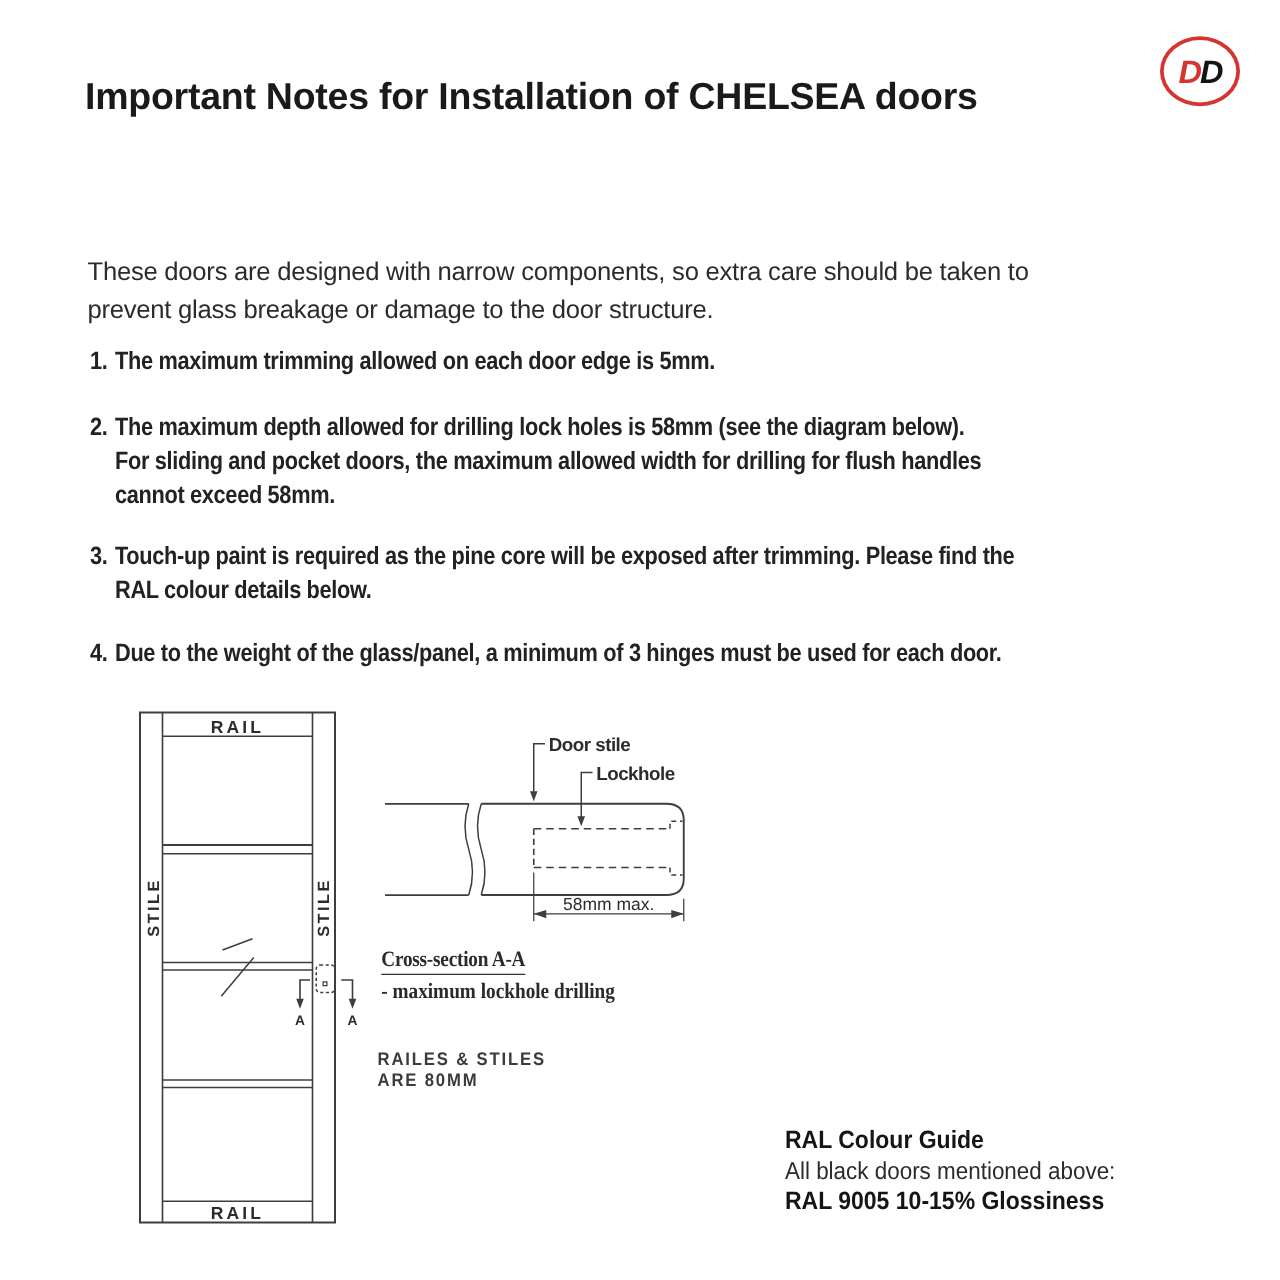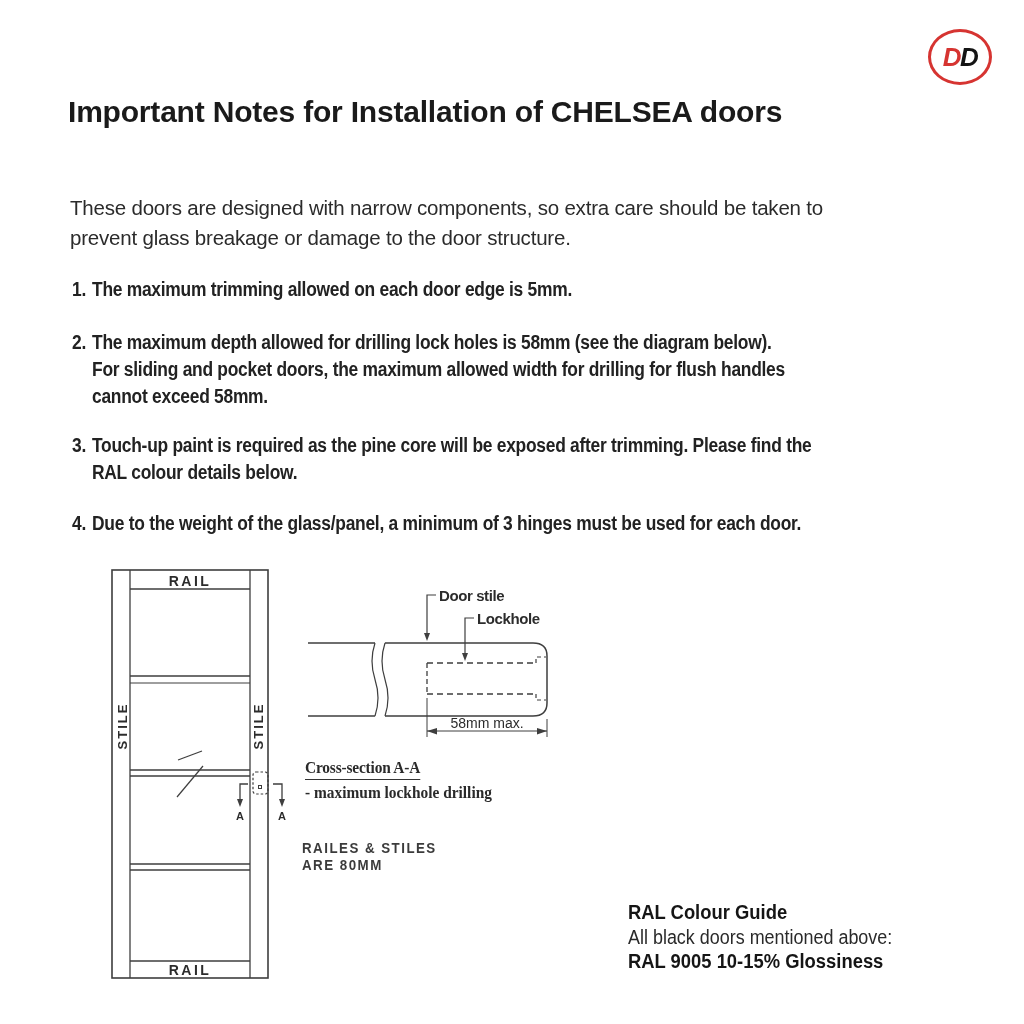--- a/index.html
+++ b/index.html
@@ -1,27 +1,27 @@
 <!DOCTYPE html>
 <html><head>
 <meta charset="utf-8">
 <style>
   html,body{margin:0;padding:0;background:#ffffff;}
   #page{position:relative;width:1024px;height:1024px;background:#ffffff;overflow:hidden;
         font-family:"Liberation Sans",sans-serif;color:#222;}
   .abs{position:absolute;}
   
-  #title{left:68px;top:58px;font-size:30px;line-height:40px;font-weight:700;color:#1a1a1a;letter-spacing:-0.2px;white-space:nowrap;margin-top:34px;}
+  #title{left:68px;top:58px;font-size:30px;line-height:40px;font-weight:700;color:#1a1a1a;letter-spacing:-0.2px;white-space:nowrap;}
   #logo{left:928px;top:29px;width:58px;height:50px;border:3px solid #d63431;border-radius:50%;
         display:flex;align-items:center;justify-content:center;font-style:italic;font-weight:800;
         font-size:26px;letter-spacing:-1.5px;background:#fff;}
   #logo .d1{color:#d63431;}
   #logo .d2{color:#141414;}
   
-  #intro{left:70px;top:193px;width:950px;font-size:20.5px;line-height:29.5px;color:#2b2b2b;
+  #intro{left:70px;top:203px;width:950px;font-size:20.5px;line-height:29.5px;color:#2b2b2b;
          letter-spacing:-0.2px;white-space:pre-line;}
   .note{left:72px;width:1060px;font-size:20px;line-height:27px;font-weight:700;color:#222;
         letter-spacing:-0.3px;transform:scaleX(0.87);transform-origin:left top;
         padding-left:23px;}
   .note .num{position:absolute;left:0;top:0;}
   .note .txt{white-space:pre-line;display:block;}
   .note.n1{top:276px;} .note.n2{top:329px;} .note.n3{top:432px;} .note.n4{top:510px;}
   
   #diagram-svg{left:0;top:0;width:1024px;height:1024px;pointer-events:none;}
   #diagram-svg line,#diagram-svg path,#diagram-svg polyline,#diagram-svg rect{stroke:#3e3e3e;fill:none;}

